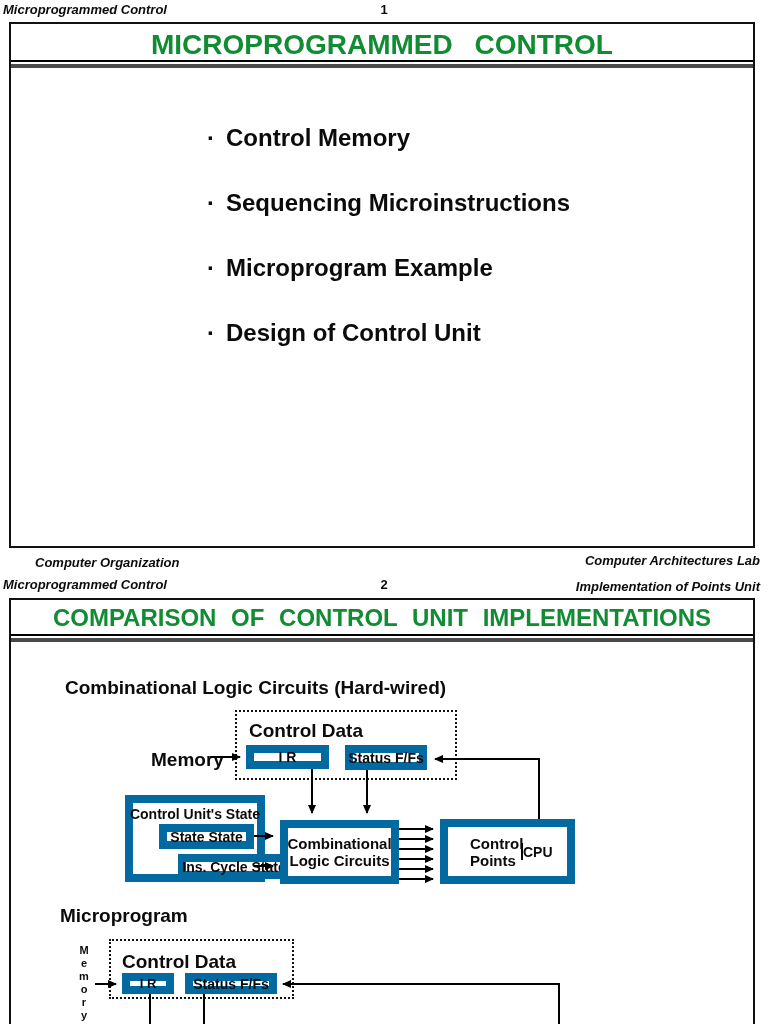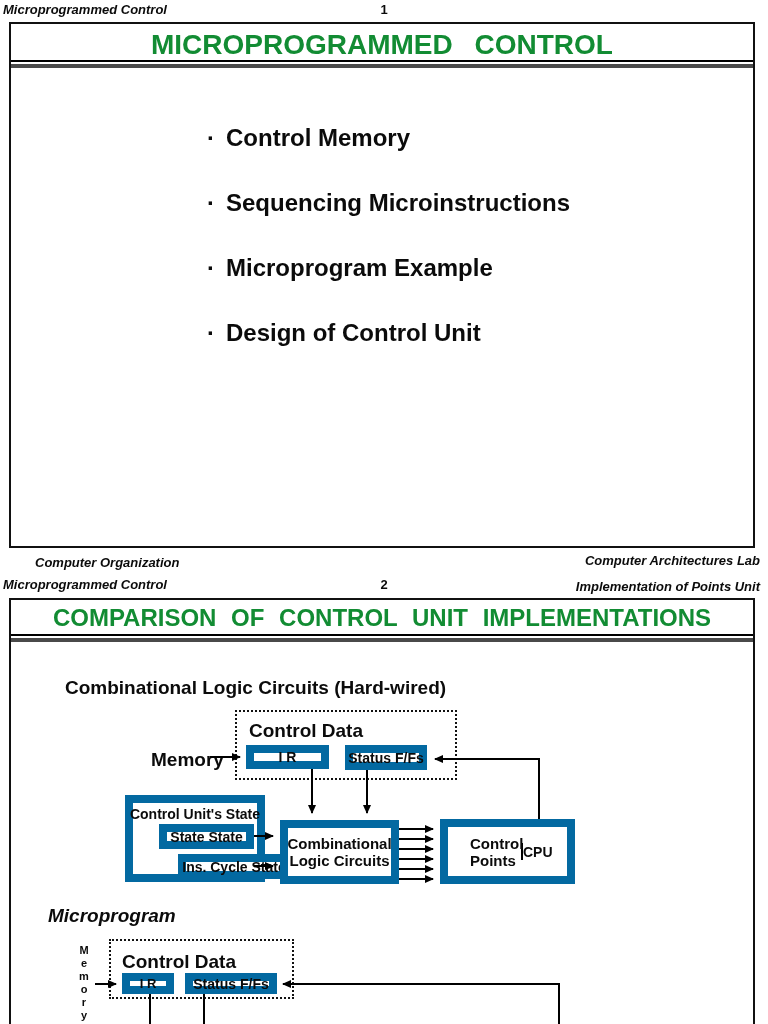--- a/index.html
+++ b/index.html
@@ -75,21 +75,21 @@
     <div class="dbox" style="left:148px; top:224px; width:95px; height:25px;">State State</div>
     <div class="dbox" style="left:131px; top:254px; width:112px; height:25px;margin-left:36px;">Ins. Cycle State</div>
 
     <div class="dbox comb" style="left:269px; top:220px; width:119px; height:64px;">Combinational Logic Circuits</div>
 
     <div class="dbox cpcpu" style="left:429px; top:219px; width:135px; height:65px;">
       <div class="cp-cell">Control Points</div>
       <div class="cpu-cell">CPU</div>
     </div>
 
-    <div class="h1" style="left:37px; top:305px;font-style:italic;">Microprogram</div>
+    <div class="h1" style="left:49px; top:305px;">Microprogram</div>
 
     <div class="vmem" style="left:66px; top:344px;">Memory</div>
     <div class="dashed" style="left:98px; top:339px; width:185px; height:60px;"></div>
     <div class="dlabel" style="left:111px; top:351px;">Control Data</div>
     <div class="dbox" style="left:111px; top:373px; width:52px; height:21px; font-size:13px;">I R</div>
     <div class="dbox" style="left:174px; top:373px; width:92px; height:21px;">Status F/Fs</div>
 
     <svg class="overlay" width="746" height="426" viewBox="0 0 746 426">
       <defs>
         <marker id="ah" markerUnits="userSpaceOnUse" markerWidth="10" markerHeight="10" refX="8" refY="4" orient="auto">

